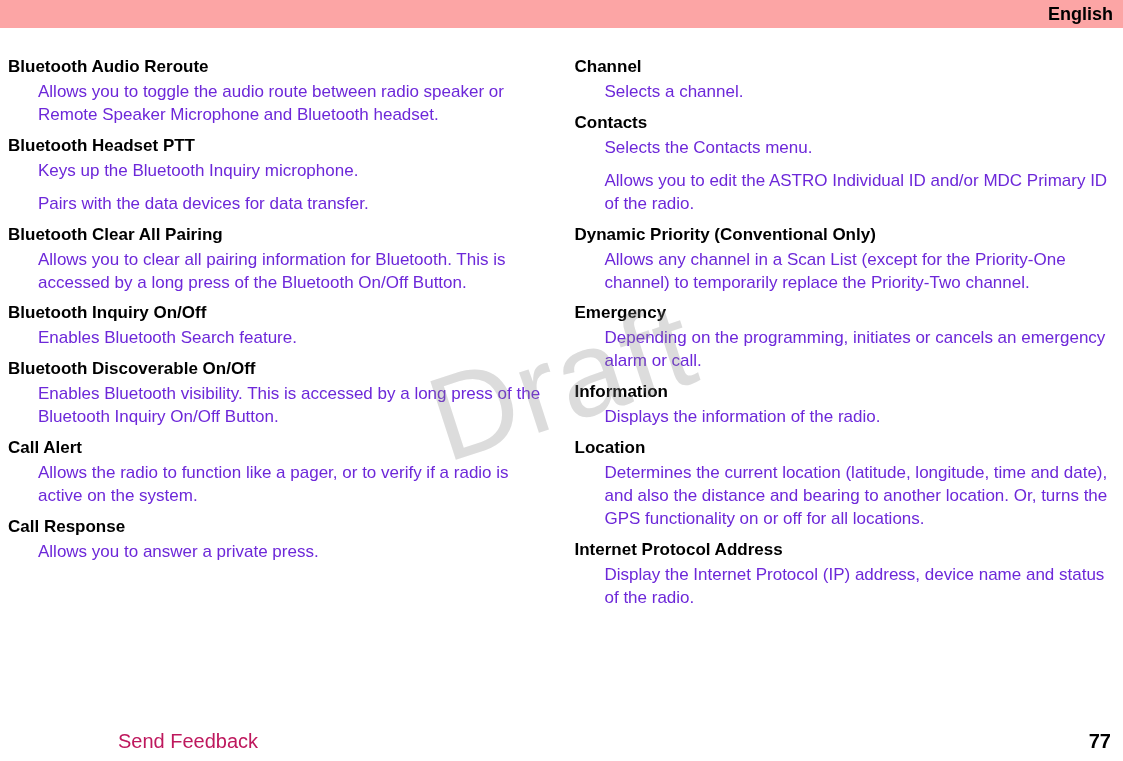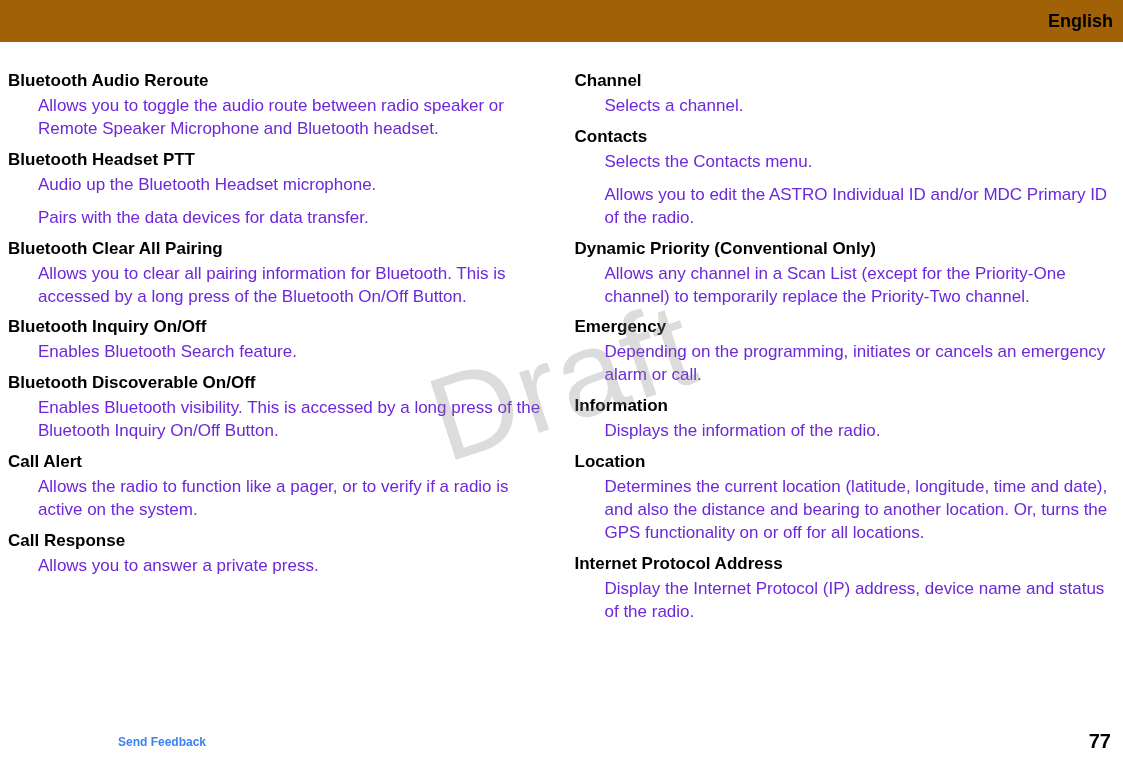--- a/index.html
+++ b/index.html
@@ -9,22 +9,22 @@
     }
     body {
       font-family: Arial, Helvetica, sans-serif;
       width: 1123px;
       height: 761px;
       background: #fff;
       position: relative;
       overflow: hidden;
     }
     .top-bar {
-      background: #a16207;
-      height: 42px;
+      background: #fca5a5;
+      height: 28px;
       width: 100%;
       display: flex;
       justify-content: flex-end;
       align-items: center;
       padding-right: 10px;
     }
     .lang-label {
       font-weight: bold;
       color: #000;
       font-size: 18px;
@@ -69,24 +69,23 @@
       position: absolute;
       bottom: 8px;
       left: 0;
       width: 100%;
       display: flex;
       justify-content: space-between;
       align-items: center;
       padding: 0 12px 0 118px;
     }
     .feedback-link {
-      color: #3b82f6;
-      font-size: 12px;
+      color: #be185d;
+      font-size: 20px;
       text-decoration: none;
-      font-weight: bold;
     }
     .page-number {
       font-weight: bold;
       font-size: 20px;
       color: #000;
     }
   </style>
 </head>
 <body>
 
@@ -97,21 +96,21 @@
 <div class="watermark">Draft</div>
 
 <div class="content">
   <div class="col">
     <div class="entry">
       <div class="term">Bluetooth Audio Reroute</div>
       <div class="desc">Allows you to toggle the audio route between radio speaker or Remote Speaker Microphone and Bluetooth headset.</div>
     </div>
     <div class="entry">
       <div class="term">Bluetooth Headset PTT</div>
-      <div class="desc">Audio up the Bluetooth Headset microphone.</div>
+      <div class="desc">Keys up the Bluetooth Inquiry microphone.</div>
     </div>
     <div class="entry">
       <div class="desc">Pairs with the data devices for data transfer.</div>
     </div>
     <div class="entry">
       <div class="term">Bluetooth Clear All Pairing</div>
       <div class="desc">Allows you to clear all pairing information for Bluetooth. This is accessed by a long press of the Bluetooth On/Off Button.</div>
     </div>
     <div class="entry">
       <div class="term">Bluetooth Inquiry On/Off</div>

